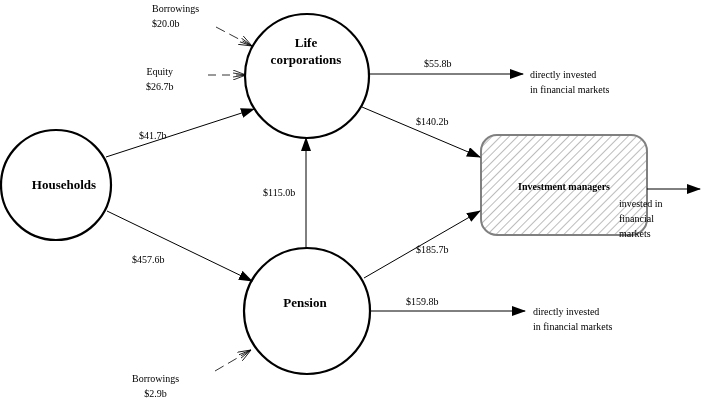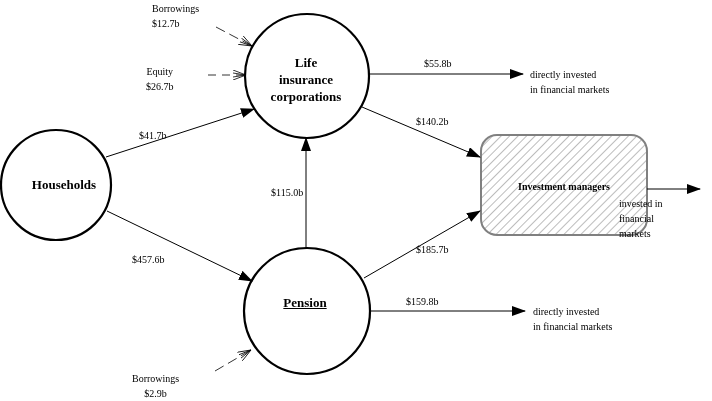--- a/index.html
+++ b/index.html
@@ -39,46 +39,45 @@
   <line x1="364" y1="278" x2="480" y2="211" stroke="#000" stroke-width="1" marker-end="url(#solid)"></line>
   <line x1="370" y1="311" x2="525" y2="311" stroke="#000" stroke-width="1" marker-end="url(#solid)"></line>
   <line x1="647" y1="189" x2="700" y2="189" stroke="#000" stroke-width="1" marker-end="url(#solid)"></line>
 
   <line x1="216" y1="27" x2="252" y2="46" stroke="#000" stroke-width="0.8" stroke-dasharray="10,5" marker-end="url(#open)"></line>
   <line x1="208" y1="75" x2="246" y2="75" stroke="#000" stroke-width="0.8" stroke-dasharray="8,6" marker-end="url(#open)"></line>
   <line x1="215" y1="371" x2="251" y2="350" stroke="#000" stroke-width="0.8" stroke-dasharray="10,5" marker-end="url(#open)"></line>
 </svg>
 
 <div class="node-lbl" style="left:0px; top:176px; width:112px;padding-left:8px;">Households</div>
-<div class="node-lbl" style="left:245px; top:54px; width:122px;">
+<div class="node-lbl" style="left:245px; top:34px; width:122px;">
   <div>Life</div>
-  <div>insurance</div>
   <div>corporations</div>
 </div>
-<div class="node-lbl" style="left:245px; top:294px; width:120px;text-decoration:underline;">
+<div class="node-lbl" style="left:245px; top:294px; width:120px;">
   <div>Pension</div>
 </div>
 <div class="node-lbl" style="left:481px; top:178px; width:166px; font-size:10px;">Investment managers</div>
 
 <div class="lbl" style="left:152px; top:1px;">
   <div>Borrowings</div>
-  <div>$12.7b</div>
+  <div>$20.0b</div>
 </div>
 <div class="lbl c" style="left:146px; top:64px;">
   <div>Equity</div>
   <div>$26.7b</div>
 </div>
 <div class="lbl c" style="left:132px; top:371px;">
   <div>Borrowings</div>
   <div>$2.9b</div>
 </div>
 
 <div class="lbl" style="left:139px; top:128px;">$41.7b</div>
 <div class="lbl" style="left:132px; top:252px;">$457.6b</div>
-<div class="lbl" style="left:271px; top:185px;">$115.0b</div>
+<div class="lbl" style="left:263px; top:185px;">$115.0b</div>
 <div class="lbl" style="left:424px; top:56px;">$55.8b</div>
 <div class="lbl" style="left:416px; top:114px;">$140.2b</div>
 <div class="lbl" style="left:416px; top:242px;">$185.7b</div>
 <div class="lbl" style="left:406px; top:294px;">$159.8b</div>
 
 <div class="lbl" style="left:530px; top:67px;">
   <div>directly invested</div>
   <div>in financial markets</div>
 </div>
 <div class="lbl" style="left:533px; top:304px;">

